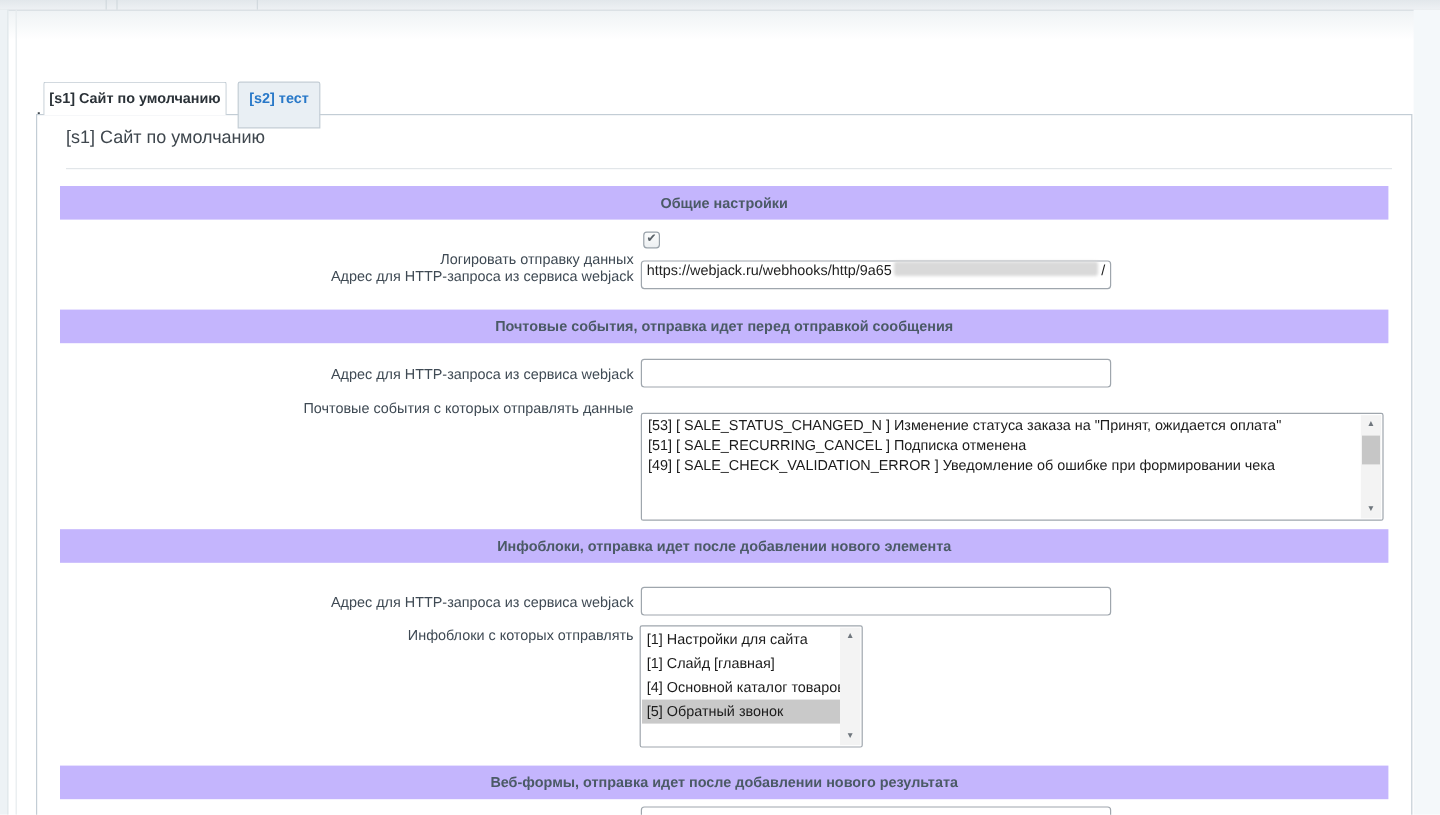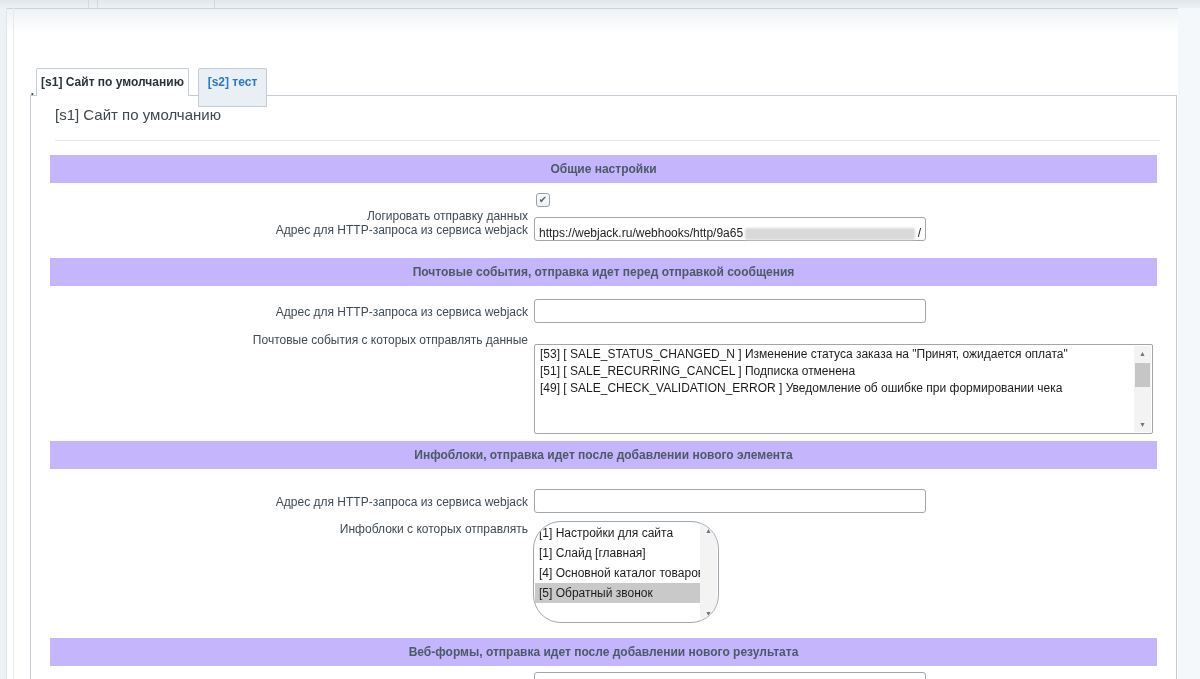--- a/index.html
+++ b/index.html
@@ -44,28 +44,28 @@
     font-size:12px;color:#3f4a54;line-height:14px;}
 
   .checkbox{position:absolute;left:536px;top:193px;width:14px;height:14px;z-index:2;
     box-sizing:border-box;border:1px solid #98a1a9;border-radius:3px;
     background:linear-gradient(#fcfdfd,#edf0f2);text-align:center;cursor:pointer;}
   .checkbox .mark{font-size:10px;line-height:12px;color:#5a6268;font-weight:bold;display:block;}
 
   .tinput{position:absolute;left:534px;width:392px;height:24px;z-index:2;box-sizing:border-box;
     border:1px solid #9fa6ad;border-radius:3px;background:#fff;font-size:12px;color:#222;
     padding:0 4px;font-family:"Liberation Sans","DejaVu Sans",sans-serif;outline:none;}
-  .fakeinput{display:flex;align-items:flex-end;}
+  .fakeinput{display:flex;align-items:flex-start;}
   .fakeinput .redact{flex:1 1 auto;height:12px;margin:0 3px 0 2px;background:#d9d9d9;
     border-radius:2px;filter:blur(1.2px);}
 
   .listbox{position:absolute;z-index:2;box-sizing:border-box;background:#fff;
     border:1px solid #9fa6ad;border-radius:2px;overflow:hidden;}
   .lb1{left:534px;top:344px;width:619px;height:90px;}
-  .lb2{left:533px;top:521px;width:186px;height:102px;border-radius:28px;}
+  .lb2{left:533px;top:521px;width:186px;height:102px;}
   .opts{position:absolute;left:1px;top:1px;right:18px;bottom:1px;}
   .opt{font-size:12px;color:#1c1c1c;padding-left:4px;white-space:nowrap;overflow:hidden;cursor:default;}
   .lb1 .opt{height:17px;line-height:17px;}
   .lb2 .opt{height:20px;line-height:20px;}
   .opt.sel{background:#c9c9c9;}
 
   .sbar{position:absolute;top:1px;right:1px;bottom:1px;width:17px;background:#f3f3f3;}
   .sbtn{position:absolute;left:0;width:17px;height:15px;text-align:center;
     color:#6f767d;font-size:7px;line-height:15px;cursor:pointer;}
   .sbtn.up{top:0;}

